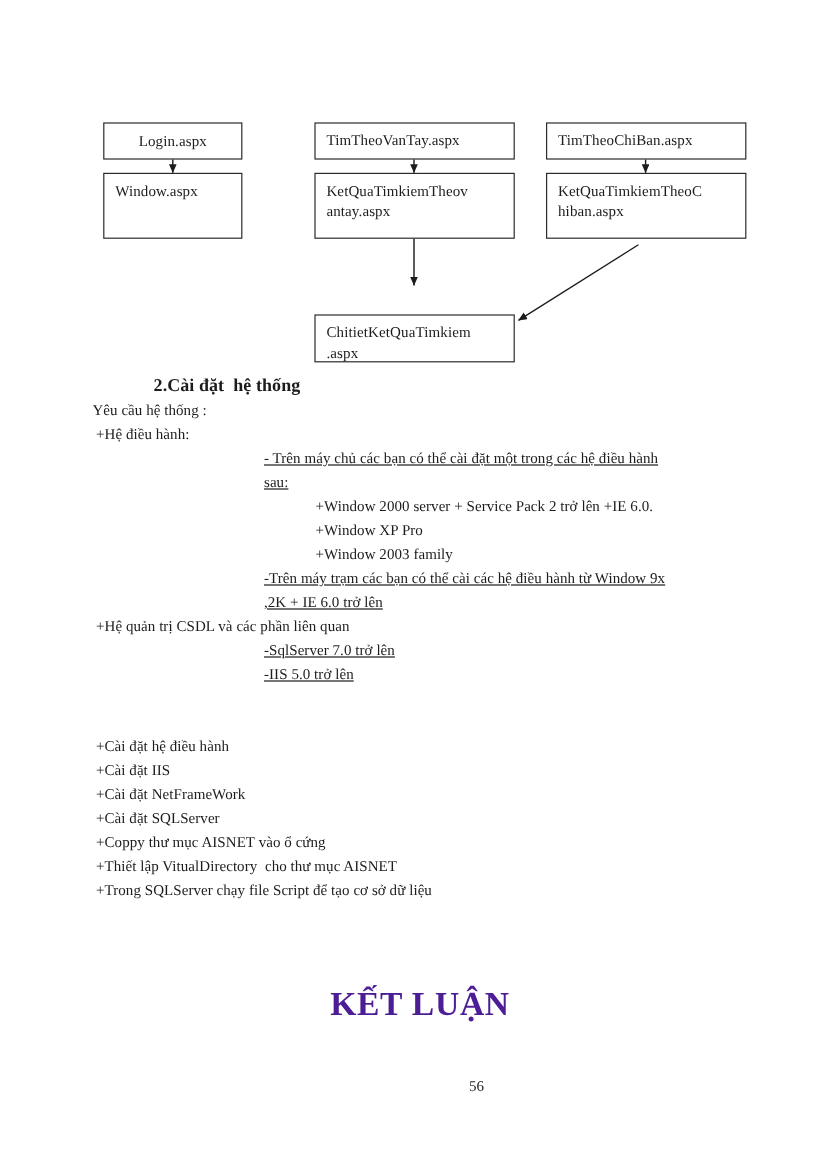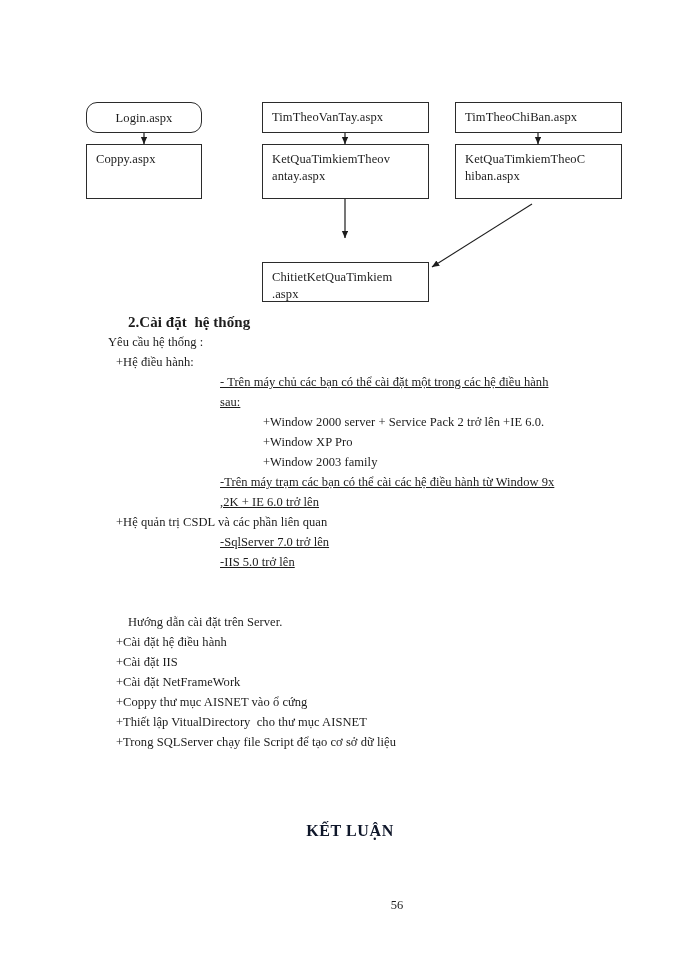--- a/index.html
+++ b/index.html
@@ -39,21 +39,20 @@
     box-sizing: border-box;
     font-size: 12.5px;
     line-height: 17px;
     color: #1c1c1c;
     padding: 6px 9px 0 9px;
     letter-spacing: .1px;
   }
   .node.center-text {
     text-align: center;
     padding-top: 7px;
-    border-radius: 11px;
   }
 
   .node-login      { left: 86px;  top: 102px; width: 116px; height: 31px; }
   .node-logout     { left: 86px;  top: 144px; width: 116px; height: 55px; }
   .node-tvt        { left: 262px; top: 102px; width: 167px; height: 31px; }
   .node-kqtvt      { left: 262px; top: 144px; width: 167px; height: 55px; }
   .node-tcb        { left: 455px; top: 102px; width: 167px; height: 31px; }
   .node-kqtcb      { left: 455px; top: 144px; width: 167px; height: 55px; }
   .node-chitiet    { left: 262px; top: 238px; width: 167px; height: 40px; margin-top: 24px; }
 
@@ -80,36 +79,36 @@
     letter-spacing: .05px;
   }
   .tline.bold {
     font-weight: bold;
     font-size: 15px;
   }
   .blank { height: 20px; }
 
   
   .i0 { padding-left: 128px; }
-  .i1 { padding-left: 108px; }
-  .i2 { padding-left: 116px; }
+  .i1 { padding-left: 77px; }
+  .i2 { padding-left: 80px; }
   .i3 { padding-left: 220px; text-decoration: underline; }
   .i4 { padding-left: 263px; }
 
   
   #ket-luan {
     position: absolute;
     left: 0;
     top: 822px;
     width: 700px;
     text-align: center;
-    font-size: 16px;
+    font-size: 28px;
     font-weight: bold;
     letter-spacing: .6px;
-    color: #0f172a;
+    color: #4c1d95;
   }
 
   
   #page-number {
     position: absolute;
     left: 0;
     top: 898px;
     width: 700px;
     text-align: center;
     font-size: 12.5px;
@@ -122,21 +121,21 @@
 
 <div id="page">
 
   <div id="diagram">
 
     <div class="node node-login center-text">
       <div>Login.aspx</div>
     </div>
 
     <div class="node node-logout">
-      <div>Coppy.aspx</div>
+      <div>Window.aspx</div>
     </div>
 
     <div class="node node-kqtvt">
       <div>KetQuaTimkiemTheov</div>
       <div>antay.aspx</div>
     </div>
 
     <div class="node node-tvt">
       <div>TimTheoVanTay.aspx</div>
     </div>
@@ -187,24 +186,24 @@
     <div class="tline i4">+Window 2003 family</div>
     <div class="tline i3">-Trên máy trạm các bạn có thể cài các hệ điều hành từ Window 9x</div>
     <div class="tline i3">,2K + IE 6.0 trở lên</div>
     <div class="tline i2">+Hệ quản trị CSDL và các phần liên quan</div>
     <div class="tline i3">-SqlServer 7.0 trở lên</div>
     <div class="tline i3">-IIS 5.0 trở lên</div>
 
     <div class="blank"></div>
     <div class="blank"></div>
 
-    <div class="tline i0">Hướng dẫn cài đặt trên Server.</div>
     <div class="tline i2">+Cài đặt hệ điều hành</div>
     <div class="tline i2">+Cài đặt IIS</div>
     <div class="tline i2">+Cài đặt NetFrameWork</div>
+    <div class="tline i2">+Cài đặt SQLServer</div>
     <div class="tline i2">+Coppy thư mục AISNET vào ổ cứng</div>
     <div class="tline i2">+Thiết lập VitualDirectory  cho thư mục AISNET</div>
     <div class="tline i2">+Trong SQLServer chạy file Script để tạo cơ sở dữ liệu</div>
   </div>
 
   <div id="ket-luan">KẾT LUẬN</div>
 
   <div id="page-number">56</div>
 
 </div>

